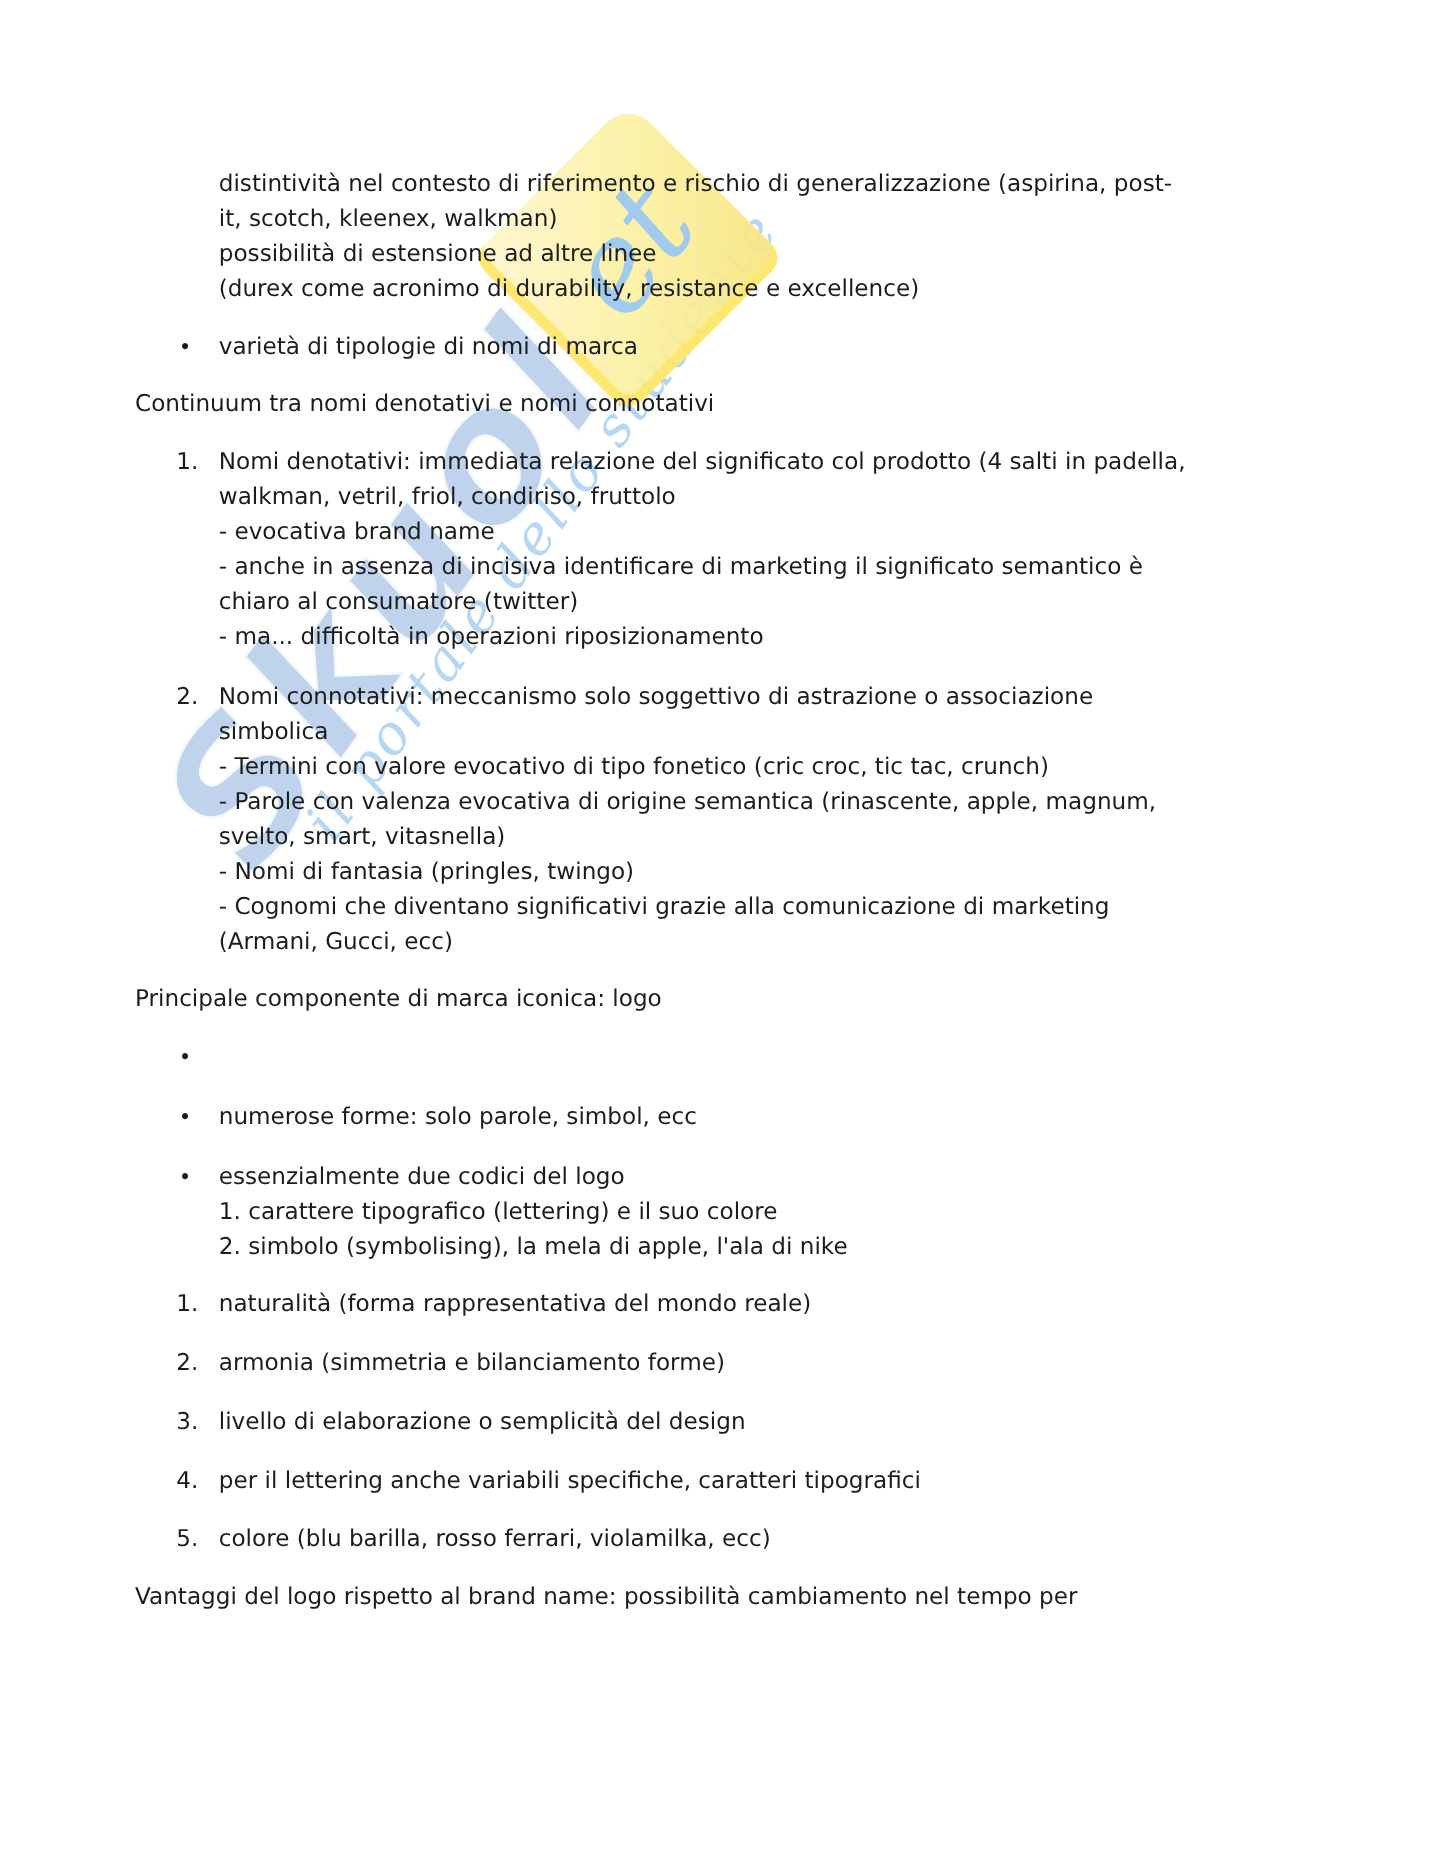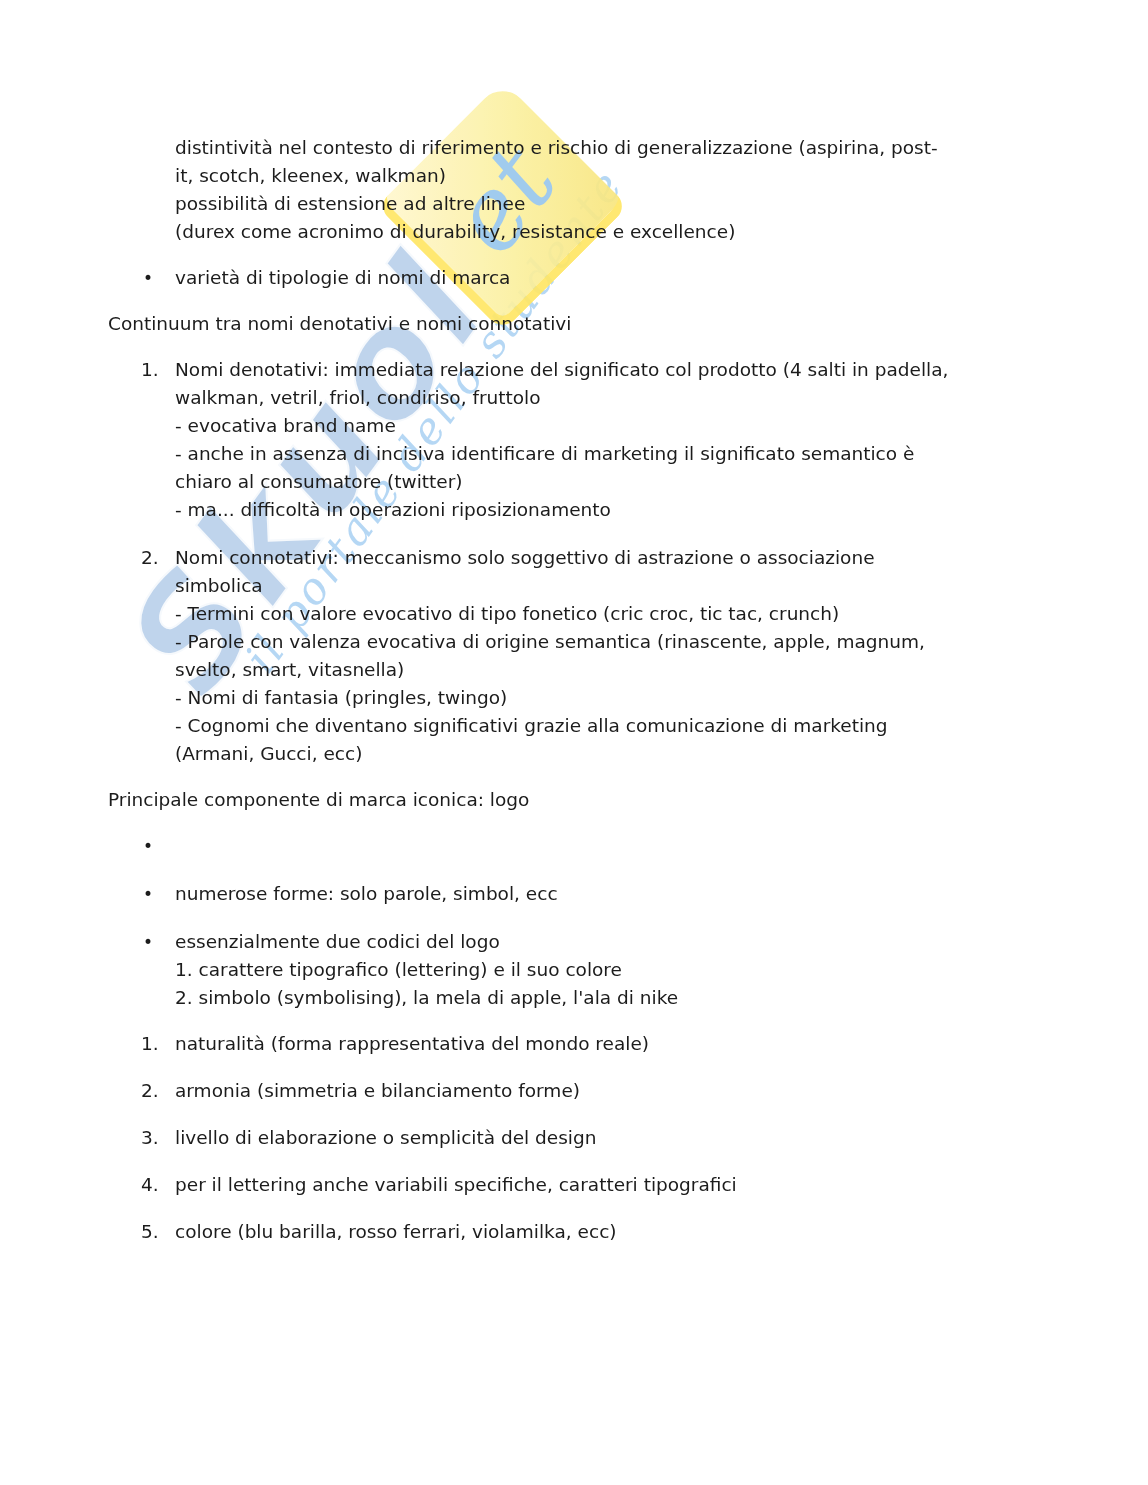--- a/index.html
+++ b/index.html
@@ -166,15 +166,16 @@
     <div class="block li mb19">
       <span class="marker">4.</span>
       <span class="oneline">per il lettering anche variabili specifiche, caratteri tipografici</span>
     </div>
 
     <div class="block li">
       <span class="marker">5.</span>
       <span class="oneline">colore (blu barilla, rosso ferrari, violamilka, ecc)</span>
     </div>
 
+    <div class="block oneline">Vantaggi del logo rispetto al brand name: possibilità cambiamento nel tempo per</div>
 
   </div>
 </div>
 
 </body></html>

